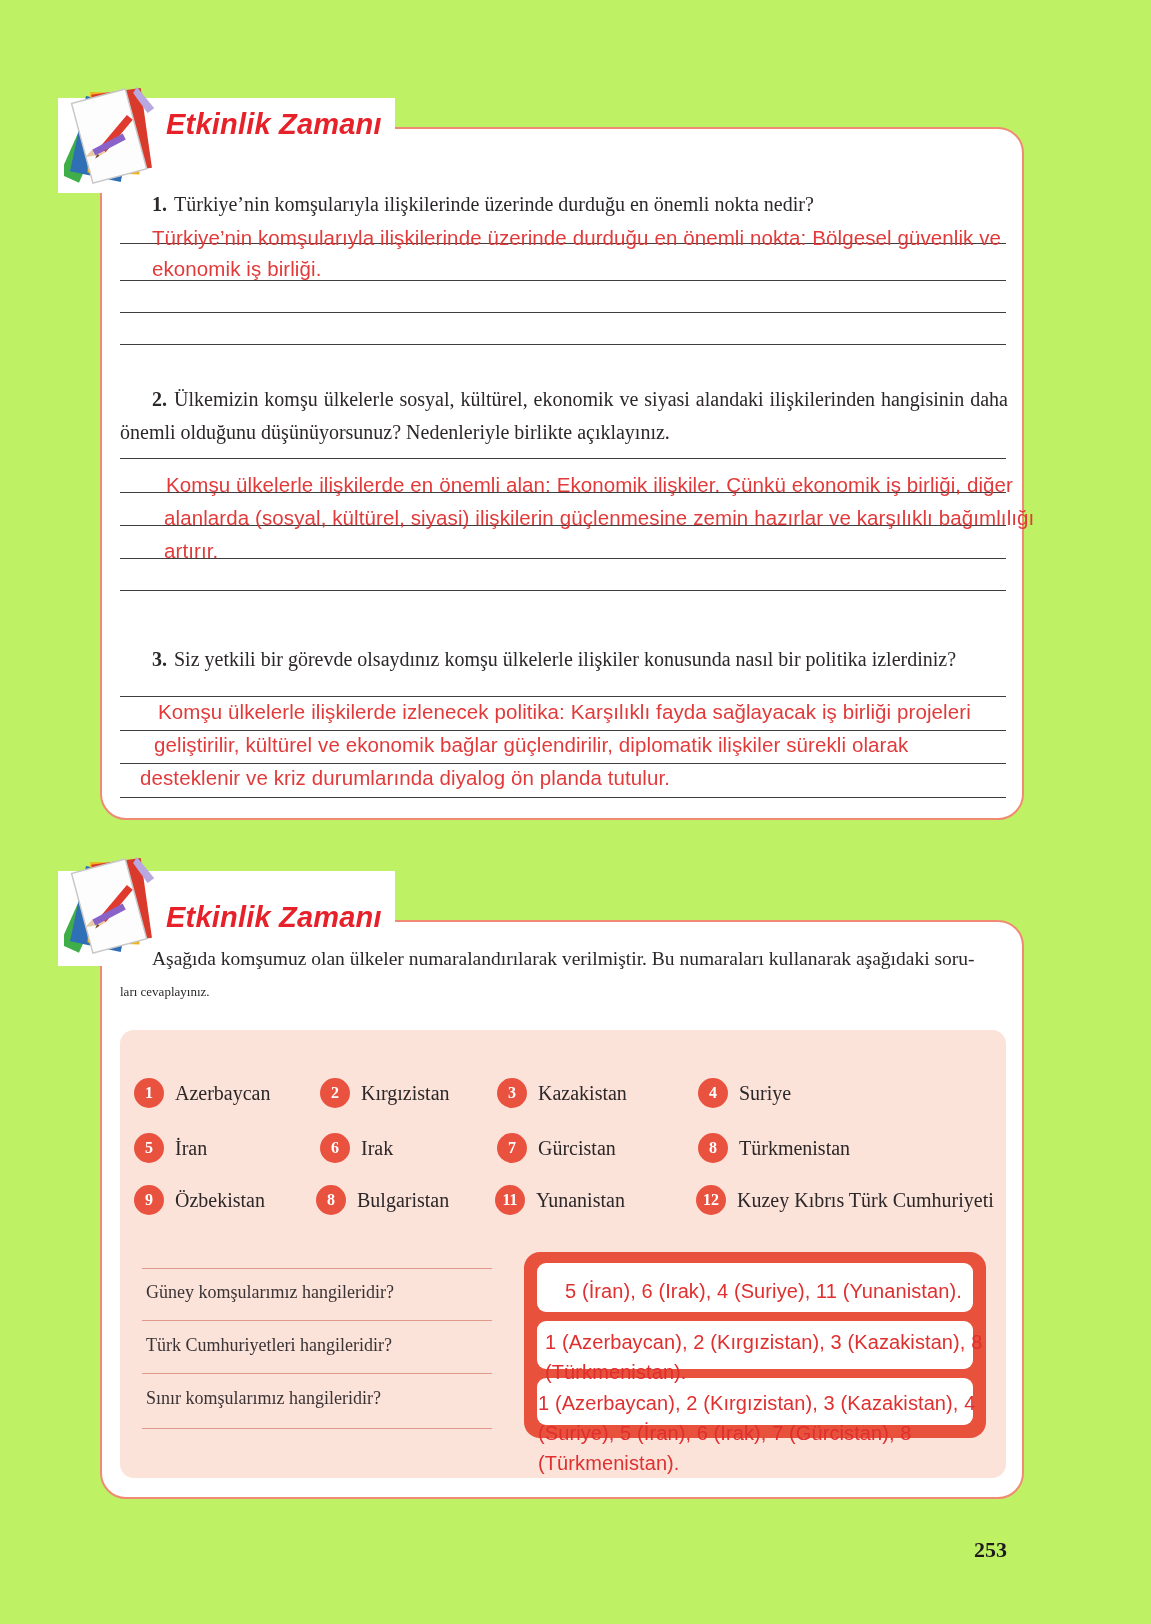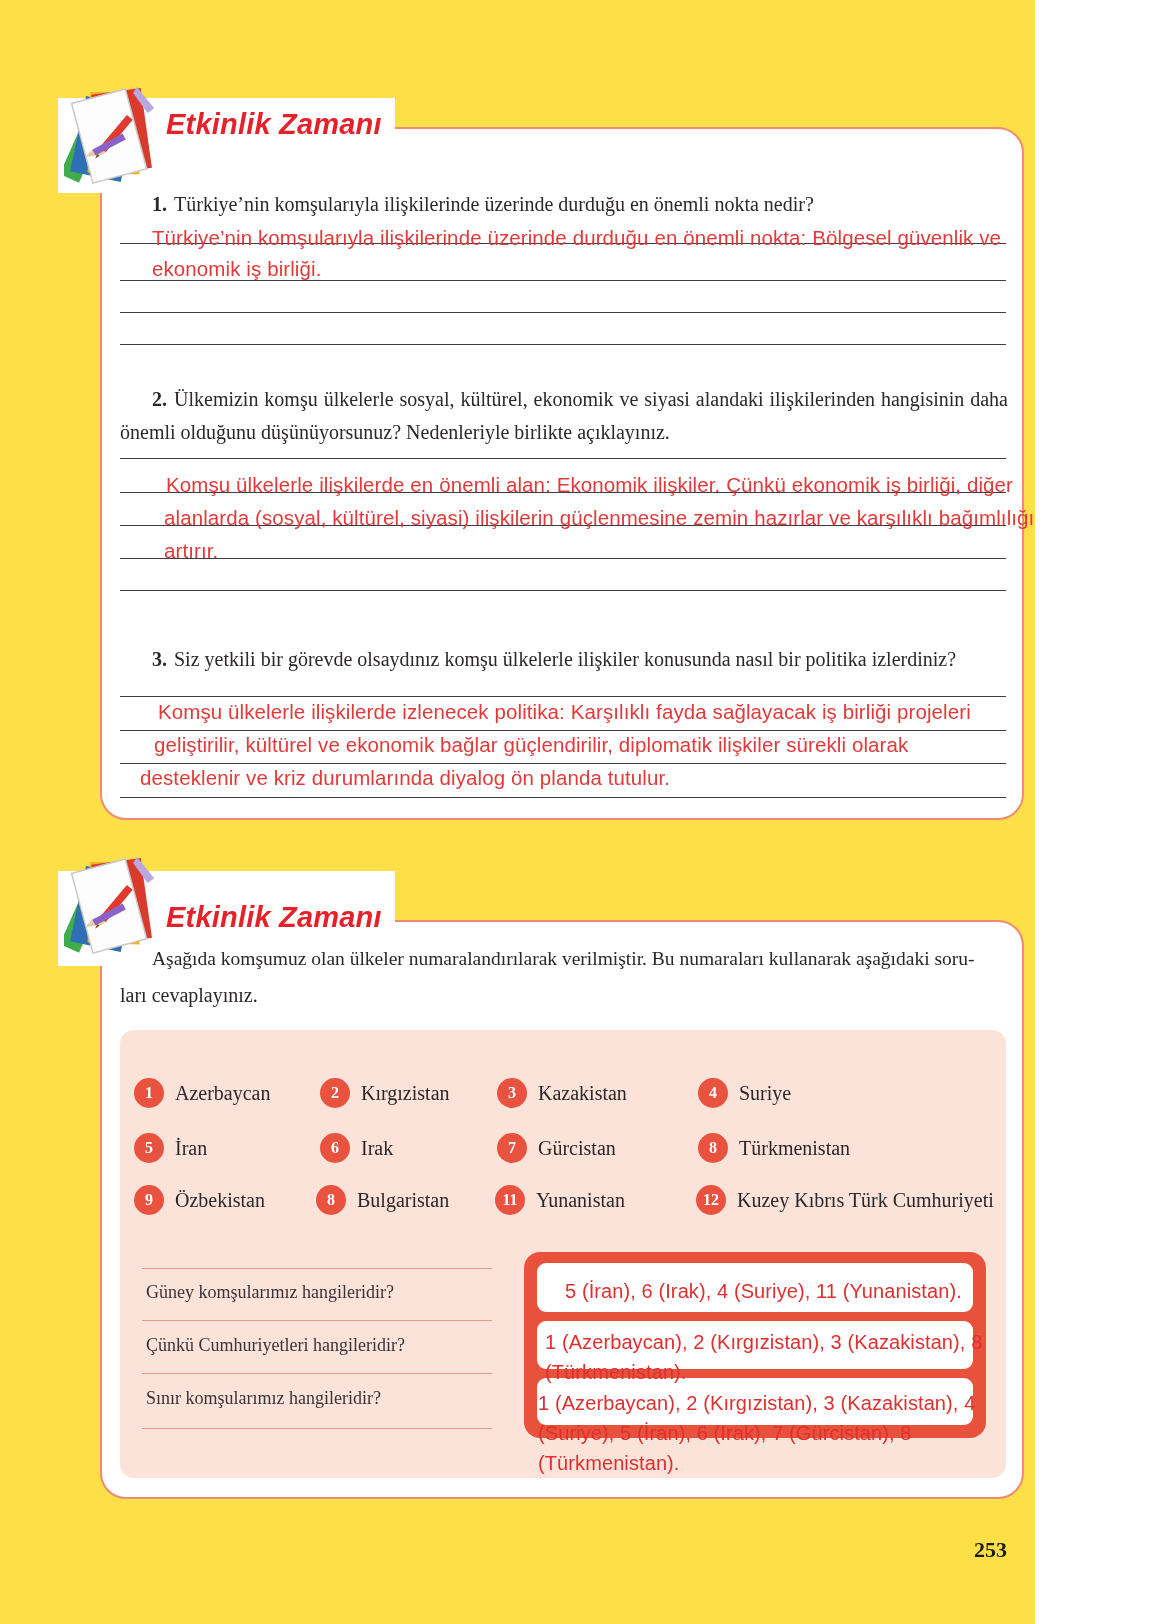--- a/index.html
+++ b/index.html
@@ -1,17 +1,17 @@
 <!DOCTYPE html>
 <html><head>
 <meta charset="utf-8">
 <style>
   html,body { margin:0; padding:0; background:#ffffff; }
   .page {
-    position:relative; width:1035px; height:1624px; background:#fde047;
+    position:relative; width:1151px; height:1624px; background:#bef264;
     font-family:"Liberation Serif", serif; overflow:hidden;
   }
   
   .abox {
     position:absolute; background:#fff;
     border:2.5px solid #f08a72; border-radius:26px;
   }
   .box1 { left:100px; top:127px; width:920px; height:689px; }
   .box2 { left:100px; top:920px; width:920px; height:575px; }
   .mask { position:absolute; background:#ffffff; }
@@ -146,21 +146,21 @@
   <div class="ra" style="left:140px;top:766px">desteklenir ve kriz durumlarında diyalog ön planda tutulur.</div>
 
   <div class="abox box2"></div>
   <div class="mask mask2"></div>
   <svg class="icon icon2">
       <use href="#nb-icon"></use>
     </svg>
   <div class="atitle t2">Etkinlik Zamanı</div>
 
   <div class="st nw" style="left:152px;top:948px;font-size:19.5px">Aşağıda komşumuz olan ülkeler numaralandırılarak verilmiştir. Bu numaraları kullanarak aşağıdaki soru-</div>
-  <div class="st nw" style="left:120px;top:984px;font-size:20px">ları cevaplayınız.</div>
+  <div class="st nw" style="left:120px;top:984px;font-size:13px">ları cevaplayınız.</div>
 
   <div class="panel"></div>
 
   <div class="country" style="left:134px;top:1078px">
       <span class="cnum">1</span>
       <span class="cname">Azerbaycan</span>
     </div>
   <div class="country" style="left:320px;top:1078px">
       <span class="cnum">2</span>
       <span class="cname">Kırgızistan</span>
@@ -204,21 +204,21 @@
       <span class="cname">Yunanistan</span>
     </div>
   <div class="country" style="left:696px;top:1185px">
       <span class="cnum">12</span>
       <span class="cname">Kuzey Kıbrıs Türk Cumhuriyeti</span>
     </div>
 
   <div class="qline" style="top:1268px"></div>
   <div class="bq" style="top:1282px">Güney komşularımız hangileridir?</div>
   <div class="qline" style="top:1320px"></div>
-  <div class="bq" style="top:1335px">Çünkü Cumhuriyetleri hangileridir?</div>
+  <div class="bq" style="top:1335px">Türk Cumhuriyetleri hangileridir?</div>
   <div class="qline" style="top:1373px"></div>
   <div class="bq" style="top:1388px">Sınır komşularımız hangileridir?</div>
   <div class="qline" style="top:1428px"></div>
 
   <div class="ansframe"></div>
   <div class="wbox wb1"></div>
   <div class="wbox wb2"></div>
   <div class="wbox wb3"></div>
   <div class="ba ba1">5 (İran), 6 (Irak), 4 (Suriye), 11 (Yunanistan).</div>
   <div class="ba ba2">1 (Azerbaycan), 2 (Kırgızistan), 3 (Kazakistan), 8 (Türkmenistan).</div>

